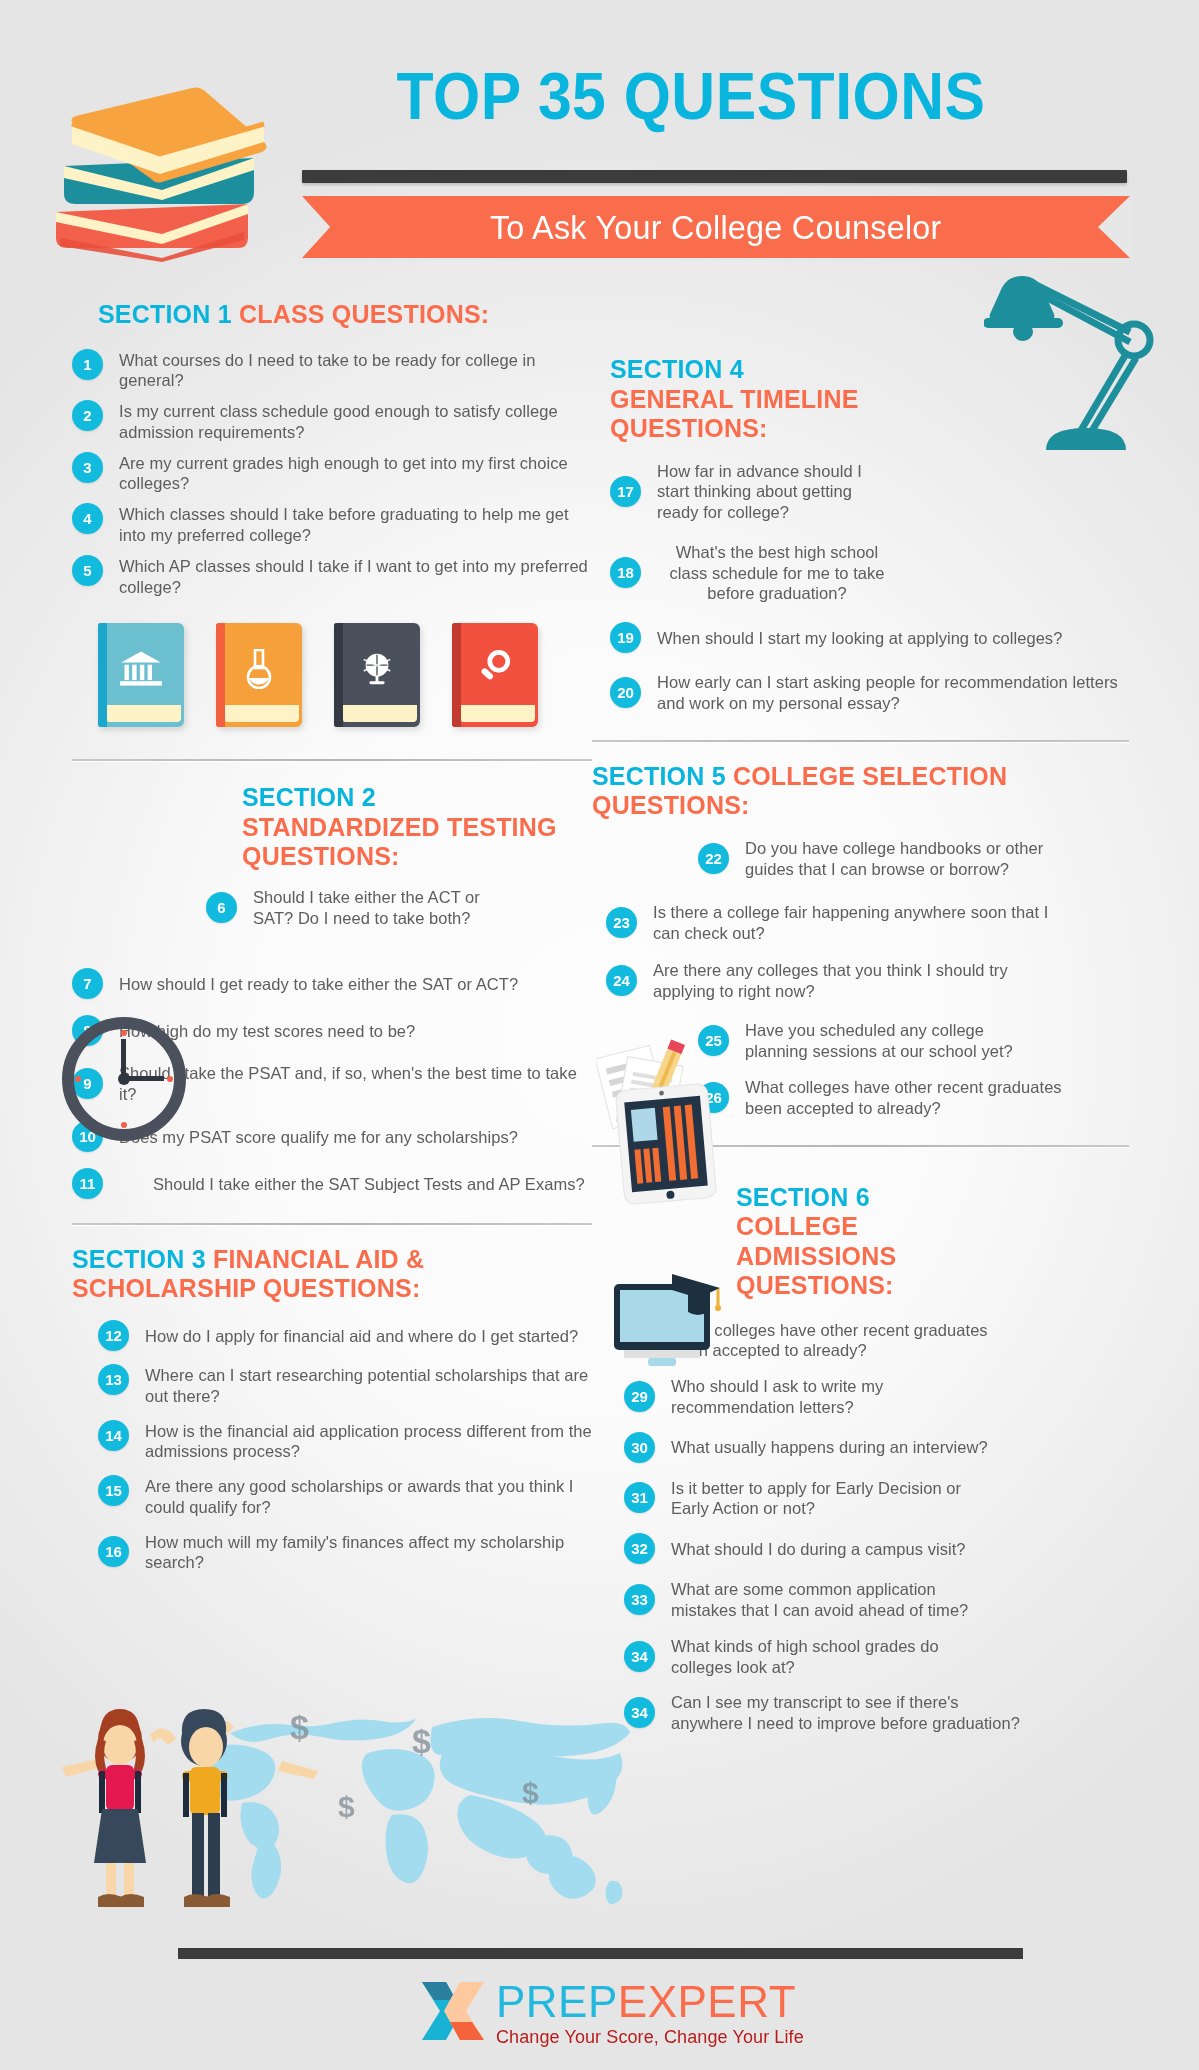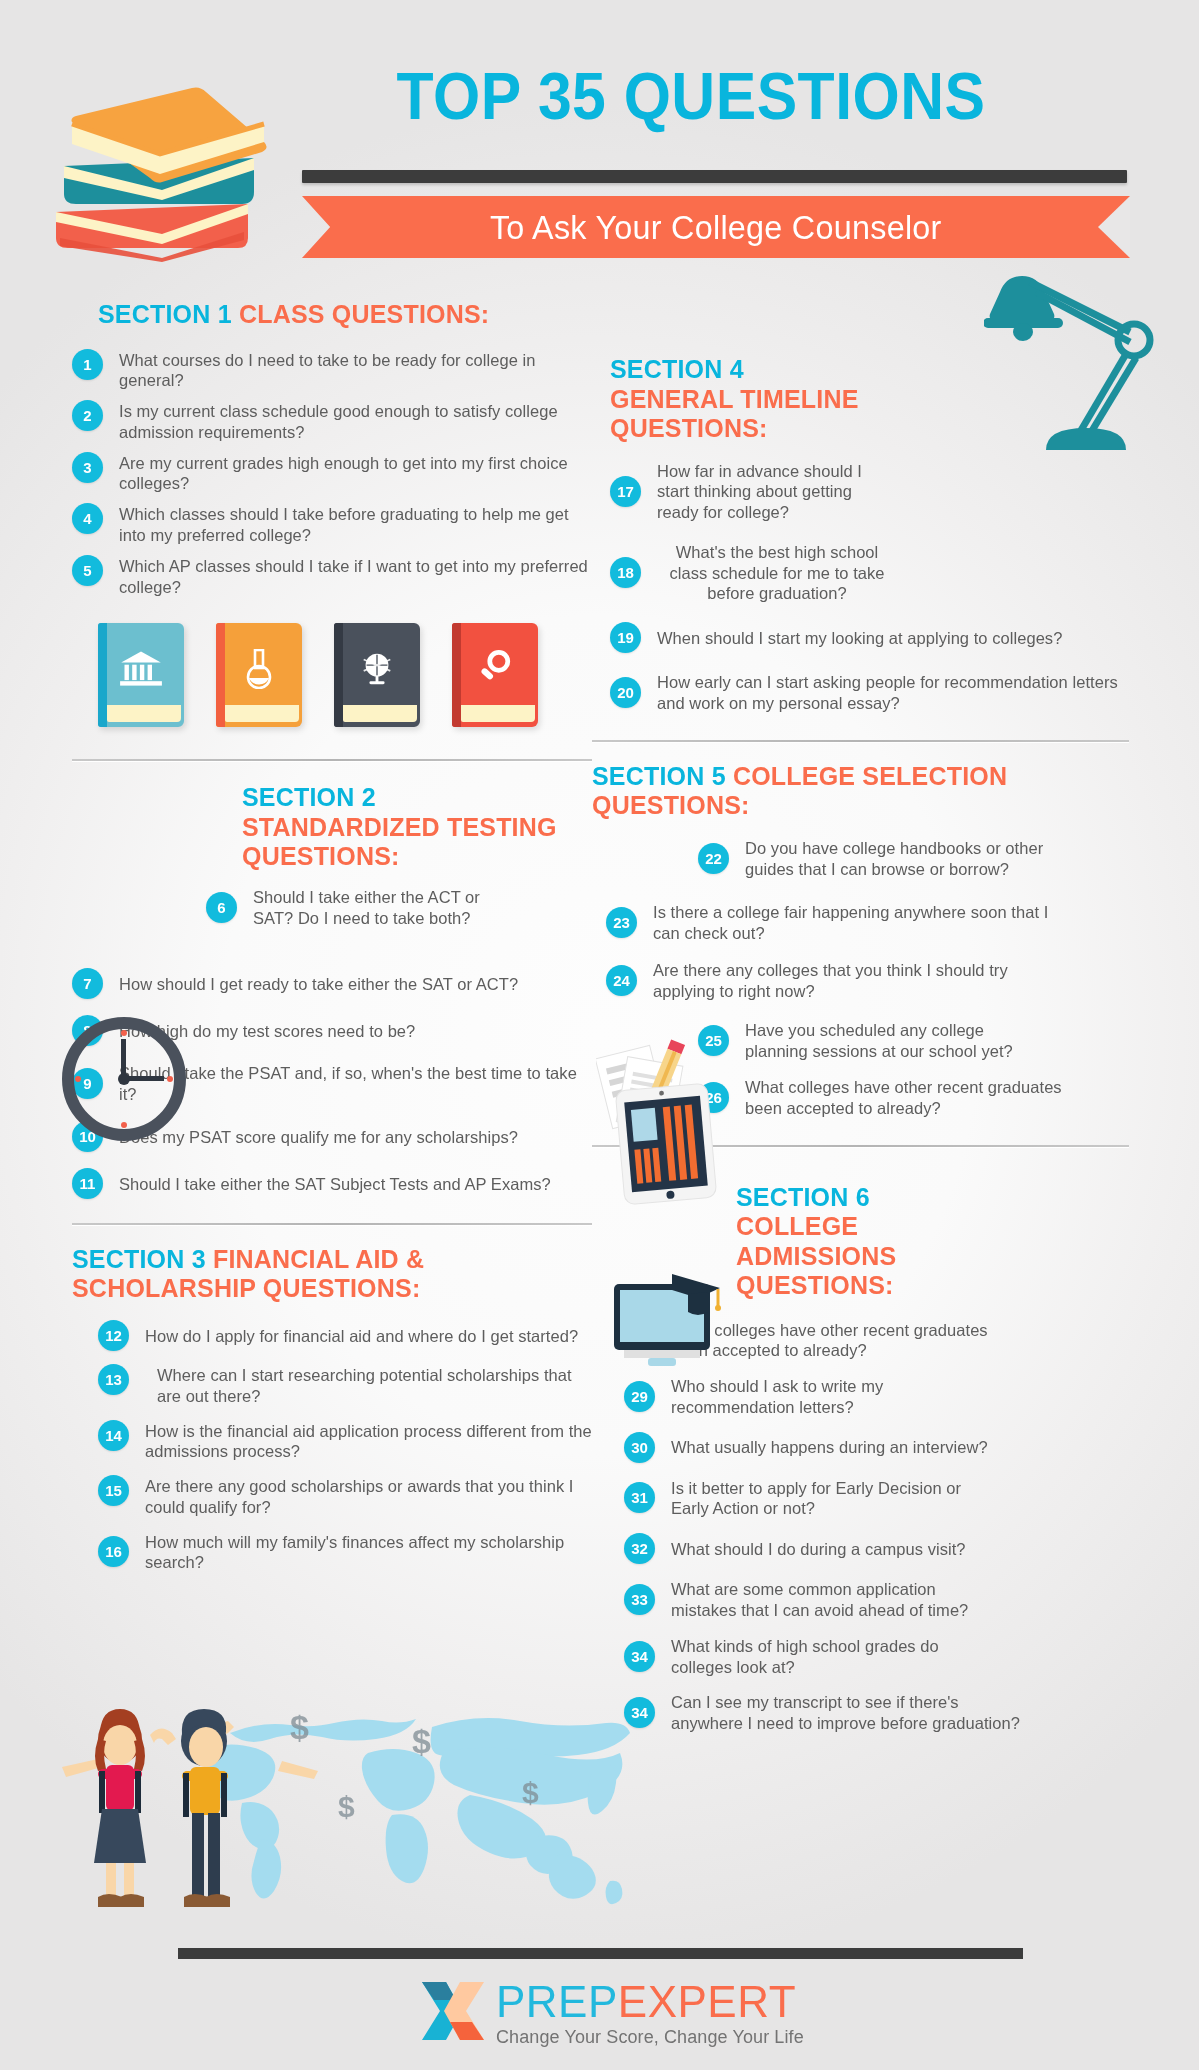--- a/index.html
+++ b/index.html
@@ -89,21 +89,21 @@
   
   .footer { position:absolute; bottom:0; left:0; width:1199px; height:122px; }
   .foot-bar { position:absolute; left:178px; top:0; width:845px; height:11px; background:#3c3c3c; }
   .logo { position:absolute; left:420px; top:32px; display:flex; align-items:flex-start; }
   .logo-mark { width:66px; height:62px; margin-right:10px; }
   .logo-txt { }
   .logo-name { font-size:44px; line-height:44px; letter-spacing:0.5px;
                font-family:"Liberation Sans Narrow","Liberation Sans",sans-serif; }
   .logo-name .p1 { color:#22b8dd; }
   .logo-name .p2 { color:#fa6d4c; }
-  .logo-tag { font-size:18px; color:#737373; margin-top:3px; letter-spacing:0.1px;
+  .logo-tag { font-size:18px; color:#b91c1c; margin-top:3px; letter-spacing:0.1px;
               font-family:"Liberation Sans Narrow","Liberation Sans",sans-serif; }
 
   
   .lamp  { position:absolute; right:35px; top:270px;  width:180px; height:200px; }
   .clock { position:absolute; left:60px;  top:1015px; width:128px; height:128px; }
   .paper { position:absolute; left:596px; top:1032px; width:112px; height:112px; }
   .tablet{ position:absolute; left:612px; top:1083px; width:108px; height:122px; }
   .monitor{position:absolute; left:608px; top:1272px; width:130px; height:120px; }
   .kidsmap{position:absolute; left:62px;  top:1705px; width:580px; height:210px; }
 </style>
@@ -238,38 +238,38 @@
         <div class="txt">How high do my test scores need to be?</div>
       </div>
     <div class="q mid" style="margin-bottom:16px;">
         <div class="bub">9</div>
         <div class="txt">Should I take the PSAT and, if so, when's the best time to take it?</div>
       </div>
     <div class="q mid" style="margin-bottom:16px;">
         <div class="bub">10</div>
         <div class="txt">Does my PSAT score qualify me for any scholarships?</div>
       </div>
-    <div class="q mid" style="margin-bottom:0;">
+    <div class="q mid" style="margin-bottom:0;gap:34px;">
         <div class="bub">11</div>
         <div class="txt">Should I take either the SAT Subject Tests and AP Exams?</div>
       </div>
   </div>
 
   <div class="divider" style="margin:24px 0 0 0;"></div>
 
   <div style="margin-top:20px;" class="sec-head">
     <span class="blue">SECTION 3</span>
     <span>FINANCIAL AID &amp; SCHOLARSHIP QUESTIONS:</span>
   </div>
   <div style="margin-top:16px; margin-left:26px;">
     <div class="q mid" style="margin-bottom:13px;">
         <div class="bub">12</div>
         <div class="txt">How do I apply for financial aid and where do I get started?</div>
       </div>
-    <div class="q" style="margin-bottom:13px;gap:12px;">
+    <div class="q" style="margin-bottom:13px;">
         <div class="bub">13</div>
         <div class="txt">Where can I start researching potential scholarships that are out there?</div>
       </div>
     <div class="q" style="margin-bottom:13px;">
         <div class="bub">14</div>
         <div class="txt">How is the financial aid application process different from the admissions process?</div>
       </div>
     <div class="q" style="margin-bottom:13px;">
         <div class="bub">15</div>
         <div class="txt">Are there any good scholarships or awards that you think I could qualify for?</div>

